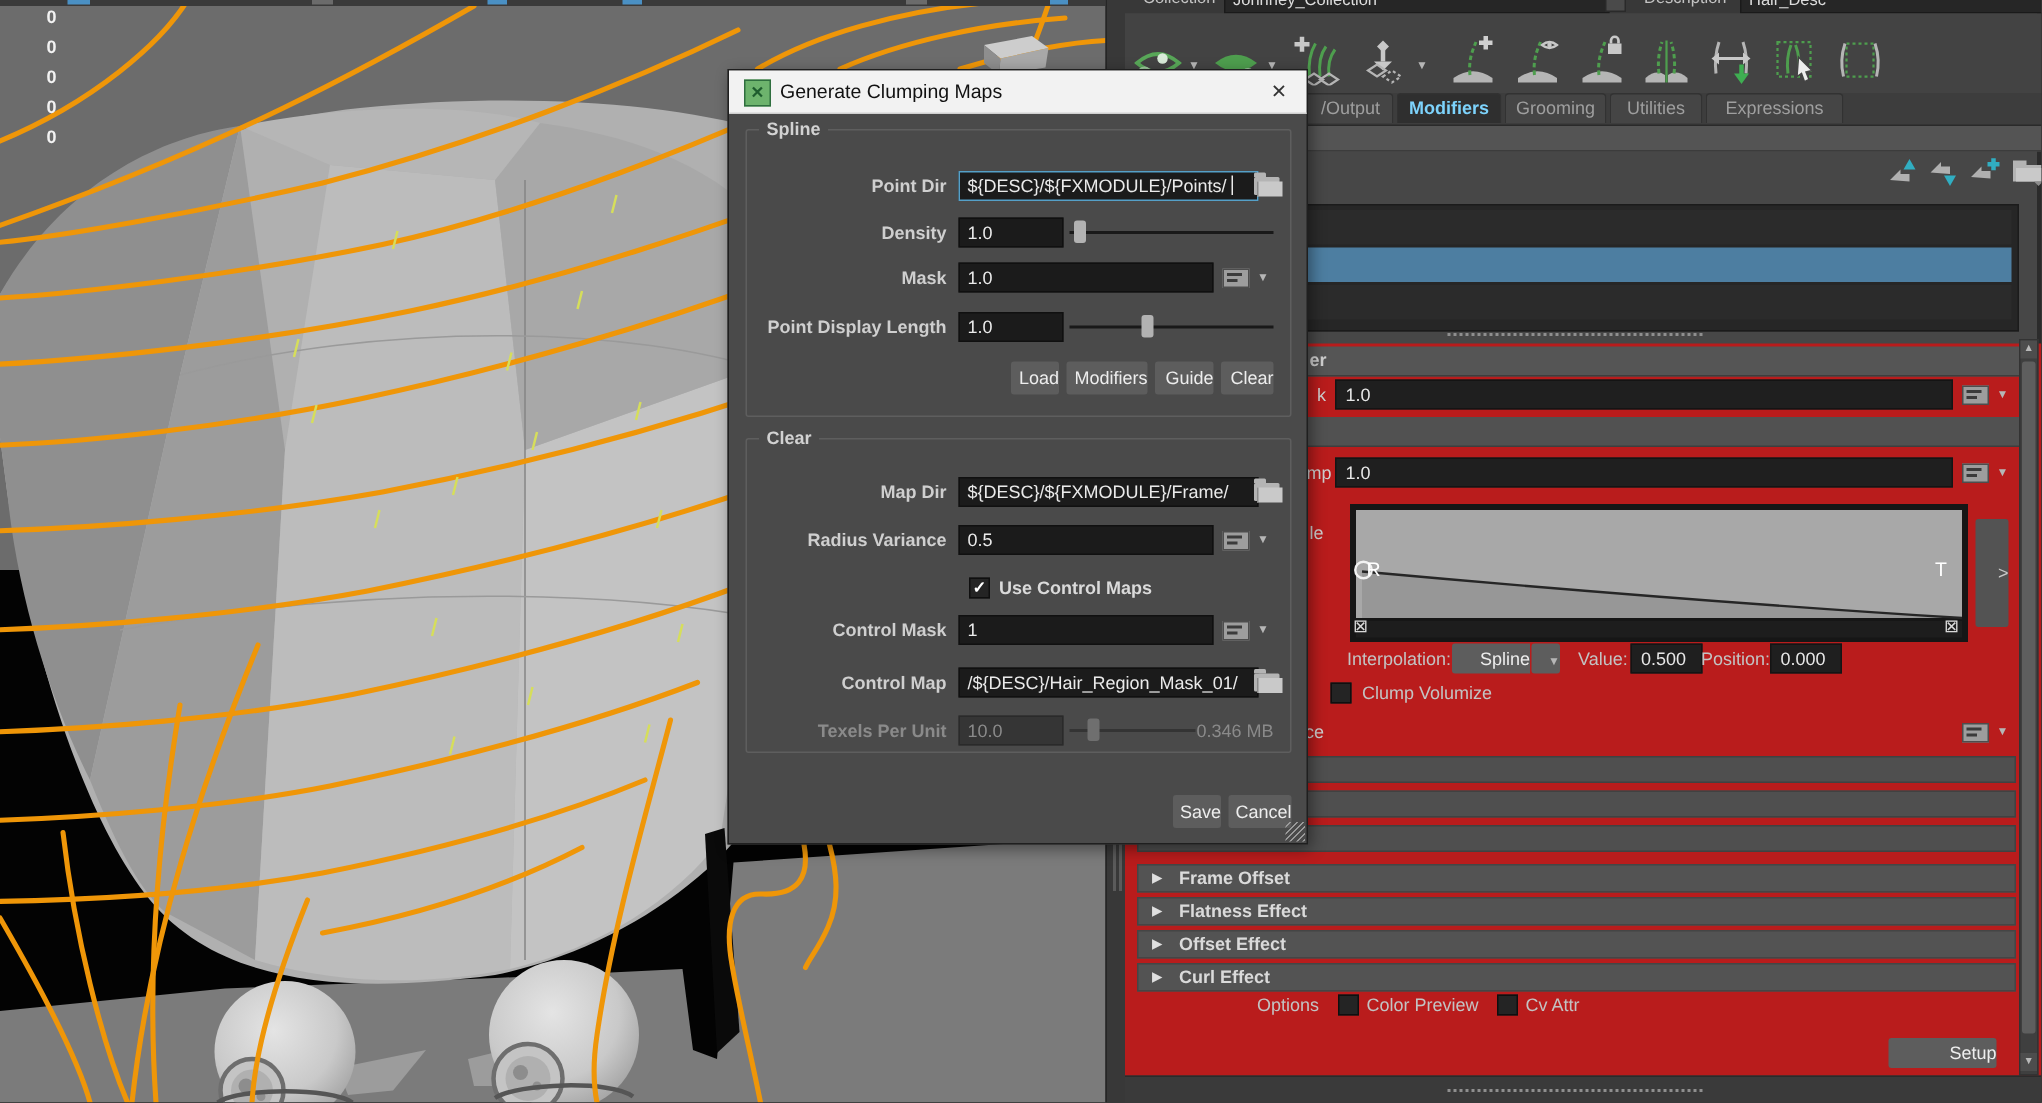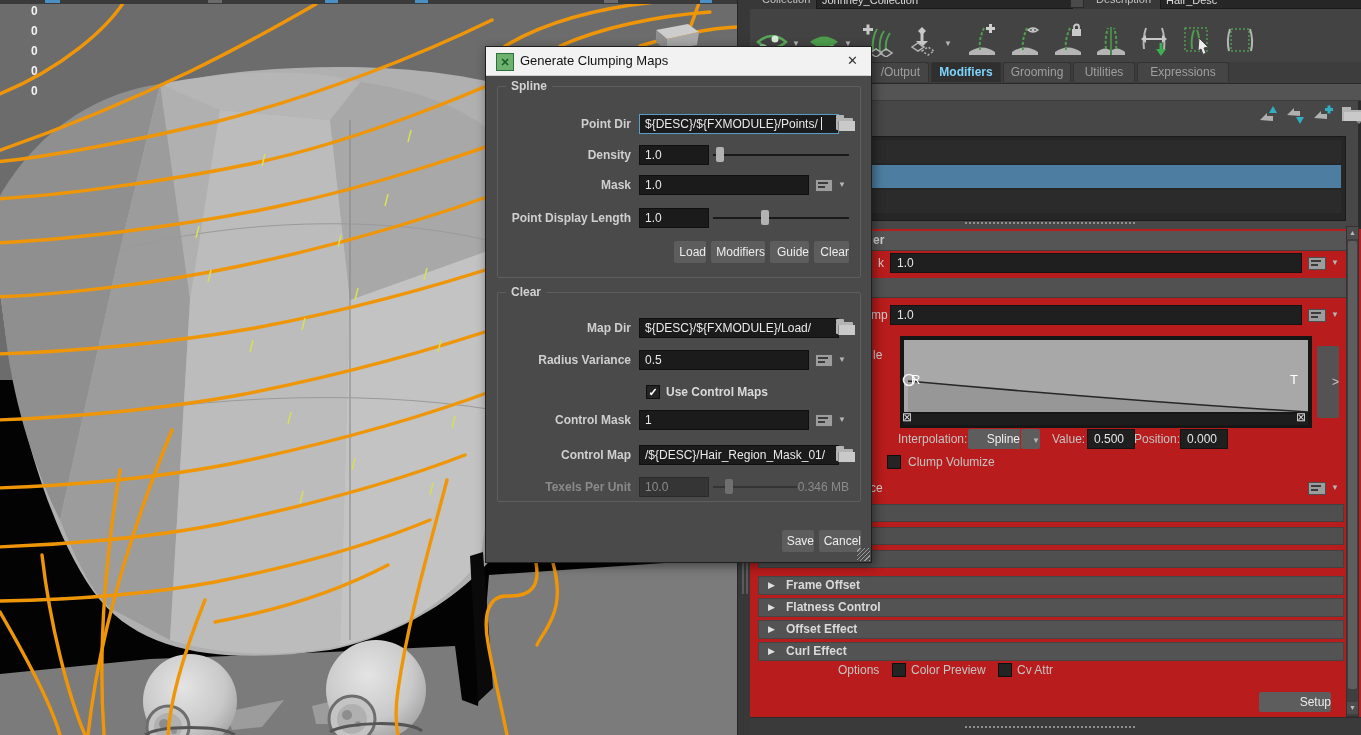--- a/index.html
+++ b/index.html
@@ -391,21 +391,21 @@
       <div class="band" style="top:275px"></div>
       <div class="band" style="top:298px"></div>
       <div class="band" style="top:321px"></div>
 
       <div class="sect" style="top:347px">
         <span class="arr">▶</span>
         <span class="txt">Frame Offset</span>
       </div>
       <div class="sect" style="top:369px">
         <span class="arr">▶</span>
-        <span class="txt">Flatness Control</span>
+        <span class="txt">Flatness Effect</span>
       </div>
       <div class="sect" style="top:391px">
         <span class="arr">▶</span>
         <span class="txt">Offset Effect</span>
       </div>
       <div class="sect" style="top:413px">
         <span class="arr">▶</span>
         <span class="txt">Curl Effect</span>
       </div>
 
@@ -466,21 +466,21 @@
 
     <div class="abs btn" style="left:188px;top:194px;width:32px;height:22px;line-height:22px">Load</div>
     <div class="abs btn" style="left:225px;top:194px;width:54px;height:22px;line-height:22px">Modifiers</div>
     <div class="abs btn" style="left:284px;top:194px;width:39px;height:22px;line-height:22px">Guide</div>
     <div class="abs btn" style="left:328px;top:194px;width:35px;height:22px;line-height:22px">Clear</div>
 
     <div class="dgroup" style="top:245px;height:208px">
       <span class="legend">Clear</span>
     </div>
     <span class="dlbl" style="top:274px">Map Dir</span>
-    <div class="dfield" style="top:271px;width:188px">${DESC}/${FXMODULE}/Load/</div>
+    <div class="dfield" style="top:271px;width:188px">${DESC}/${FXMODULE}/Frame/</div>
     <div class="folder" style="left:350px;top:275px"></div>
 
     <span class="dlbl" style="top:306px">Radius Variance</span>
     <div class="dfield" style="top:303px;width:158px">0.5</div>
     <div class="mapbtn" style="left:329px;top:307px">
         <i style="top:2px;width:10px"></i>
         <i style="top:6px;width:7px"></i>
       </div>
     <span class="caret abs" style="left:352px;top:308px">▼</span>
 

